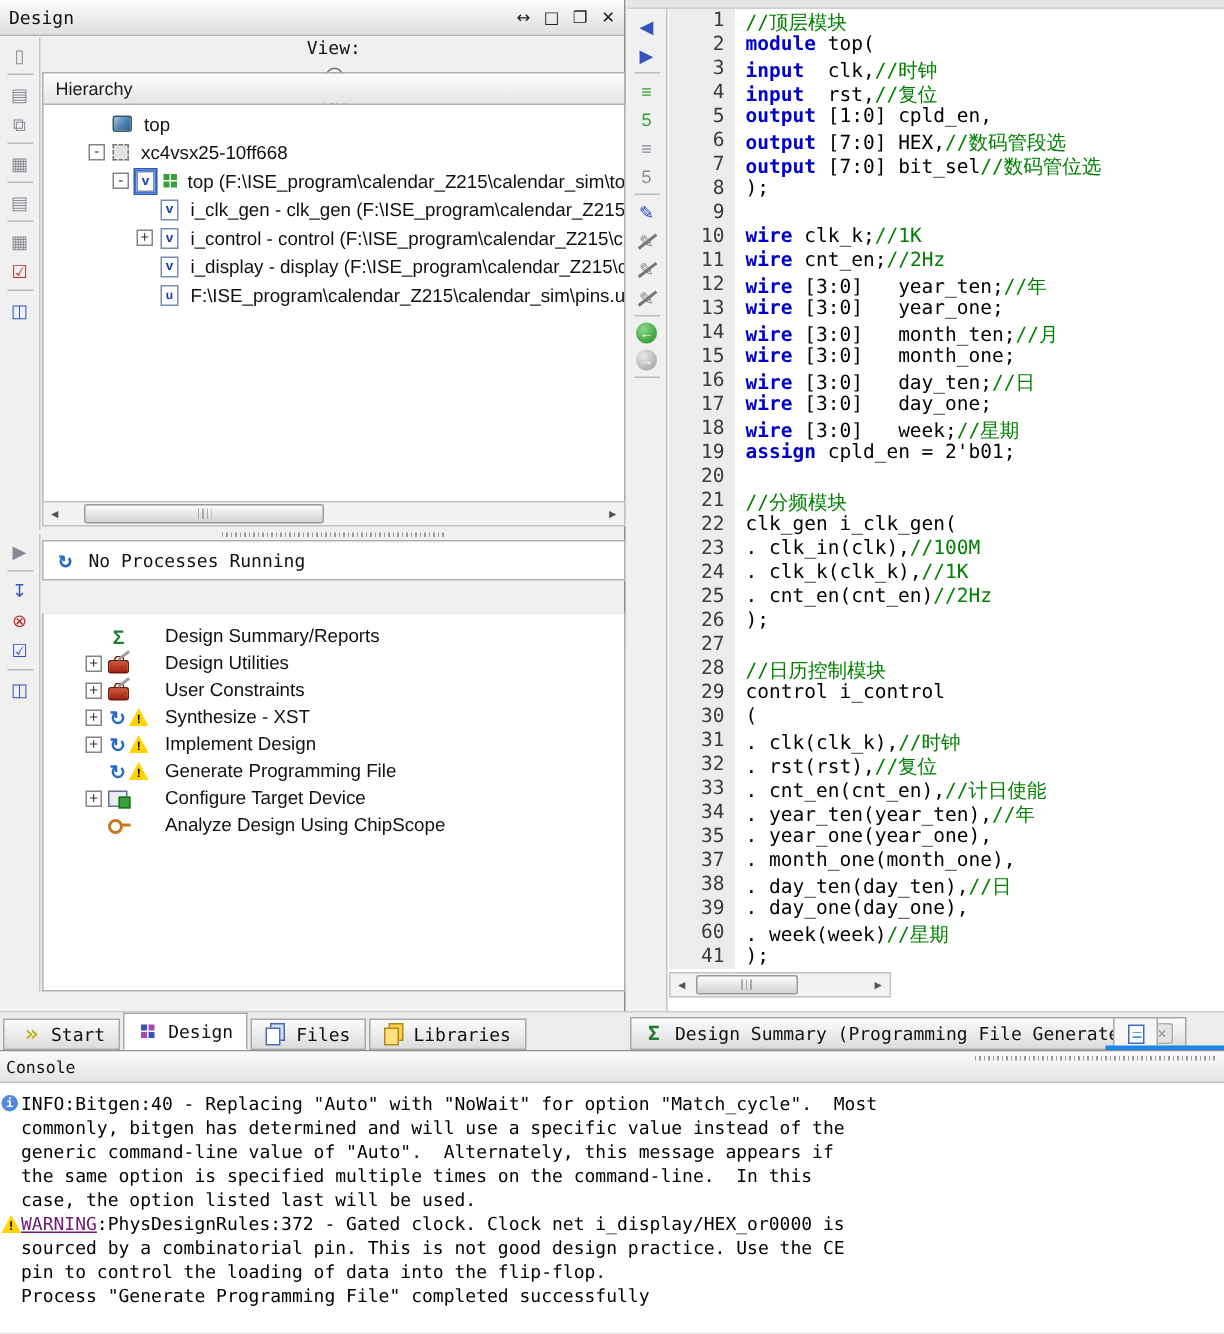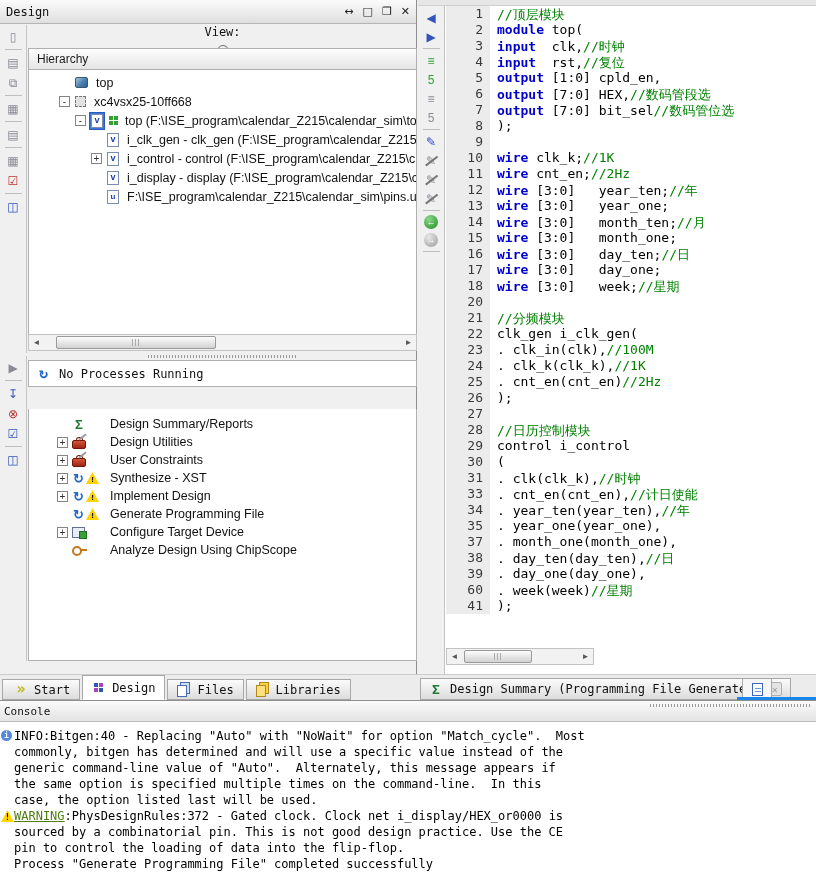--- a/index.html
+++ b/index.html
@@ -97,21 +97,21 @@
 
   
   #console-panel { position:absolute; left:0; top:700px; width:816px; height:189px; background:#fff; border-top:1px solid #8f8f8f; }
   #console-header { height:21px; background:linear-gradient(#fbfbfb,#e3e3e3); border-bottom:1px solid #bdbdbd;
       display:flex; align-items:center; padding-left:4px; font:11px "DejaVu Sans Mono", monospace; position:relative; }
   #console-header .dots { position:absolute; right:6px; top:3px; width:160px; }
   #console-body { padding-top:6px; font:12px "DejaVu Sans Mono", monospace; line-height:16px; color:#000; }
   .cnl { position:relative; padding-left:14px; white-space:pre; }
   .cnl.cont { }
   .cnicon { position:absolute; left:1px; top:2px; }
-  .warnlink { color:#4d7c0f; text-decoration:underline;text-align:right; }
+  .warnlink { color:#701a75; text-decoration:underline;text-align:right; }
 
   
   .ic { display:inline-flex; align-items:center; justify-content:center; line-height:1; flex:none; }
   .tbi { width:17px; height:15px; font-size:12px; }
   .tbi.dim { color:#8a8a96; }
   .tbi.blue { color:#3355bb; }
   .tbi.green { color:#33a033; }
   .tbi.red { color:#bb3333; }
   .tbi.pen { color:#2244cc; }
   .tbi.strike { position:relative; }
@@ -425,20 +425,24 @@
         </div>
         <div class="cline">
           <span class="ln">17</span>
           <span class="ct"><span class="tok-k">wire</span><span class="tok-p"> [3:0]   day_one;</span></span>
         </div>
         <div class="cline">
           <span class="ln">18</span>
           <span class="ct"><span class="tok-k">wire</span><span class="tok-p"> [3:0]   week;</span><span class="tok-c">//星期</span></span>
         </div>
         <div class="cline">
+          <span class="ln">19</span>
+          <span class="ct"><span class="tok-k">assign</span><span class="tok-p"> cpld_en = 2'b01;</span></span>
+        </div>
+        <div class="cline">
           <span class="ln">20</span>
           <span class="ct"></span>
         </div>
         <div class="cline">
           <span class="ln">21</span>
           <span class="ct"><span class="tok-c">//分频模块</span></span>
         </div>
         <div class="cline">
           <span class="ln">22</span>
           <span class="ct"><span class="tok-p">clk_gen i_clk_gen(</span></span>
@@ -471,20 +475,24 @@
           <span class="ln">29</span>
           <span class="ct"><span class="tok-p">control i_control</span></span>
         </div>
         <div class="cline">
           <span class="ln">30</span>
           <span class="ct"><span class="tok-p">(</span></span>
         </div>
         <div class="cline">
           <span class="ln">31</span>
           <span class="ct"><span class="tok-p">. clk(clk_k),</span><span class="tok-c">//时钟</span></span>
+        </div>
+        <div class="cline">
+          <span class="ln">32</span>
+          <span class="ct"><span class="tok-p">. rst(rst),</span><span class="tok-c">//复位</span></span>
         </div>
         <div class="cline">
           <span class="ln">33</span>
           <span class="ct"><span class="tok-p">. cnt_en(cnt_en),</span><span class="tok-c">//计日使能</span></span>
         </div>
         <div class="cline">
           <span class="ln">34</span>
           <span class="ct"><span class="tok-p">. year_ten(year_ten),</span><span class="tok-c">//年</span></span>
         </div>
         <div class="cline">

